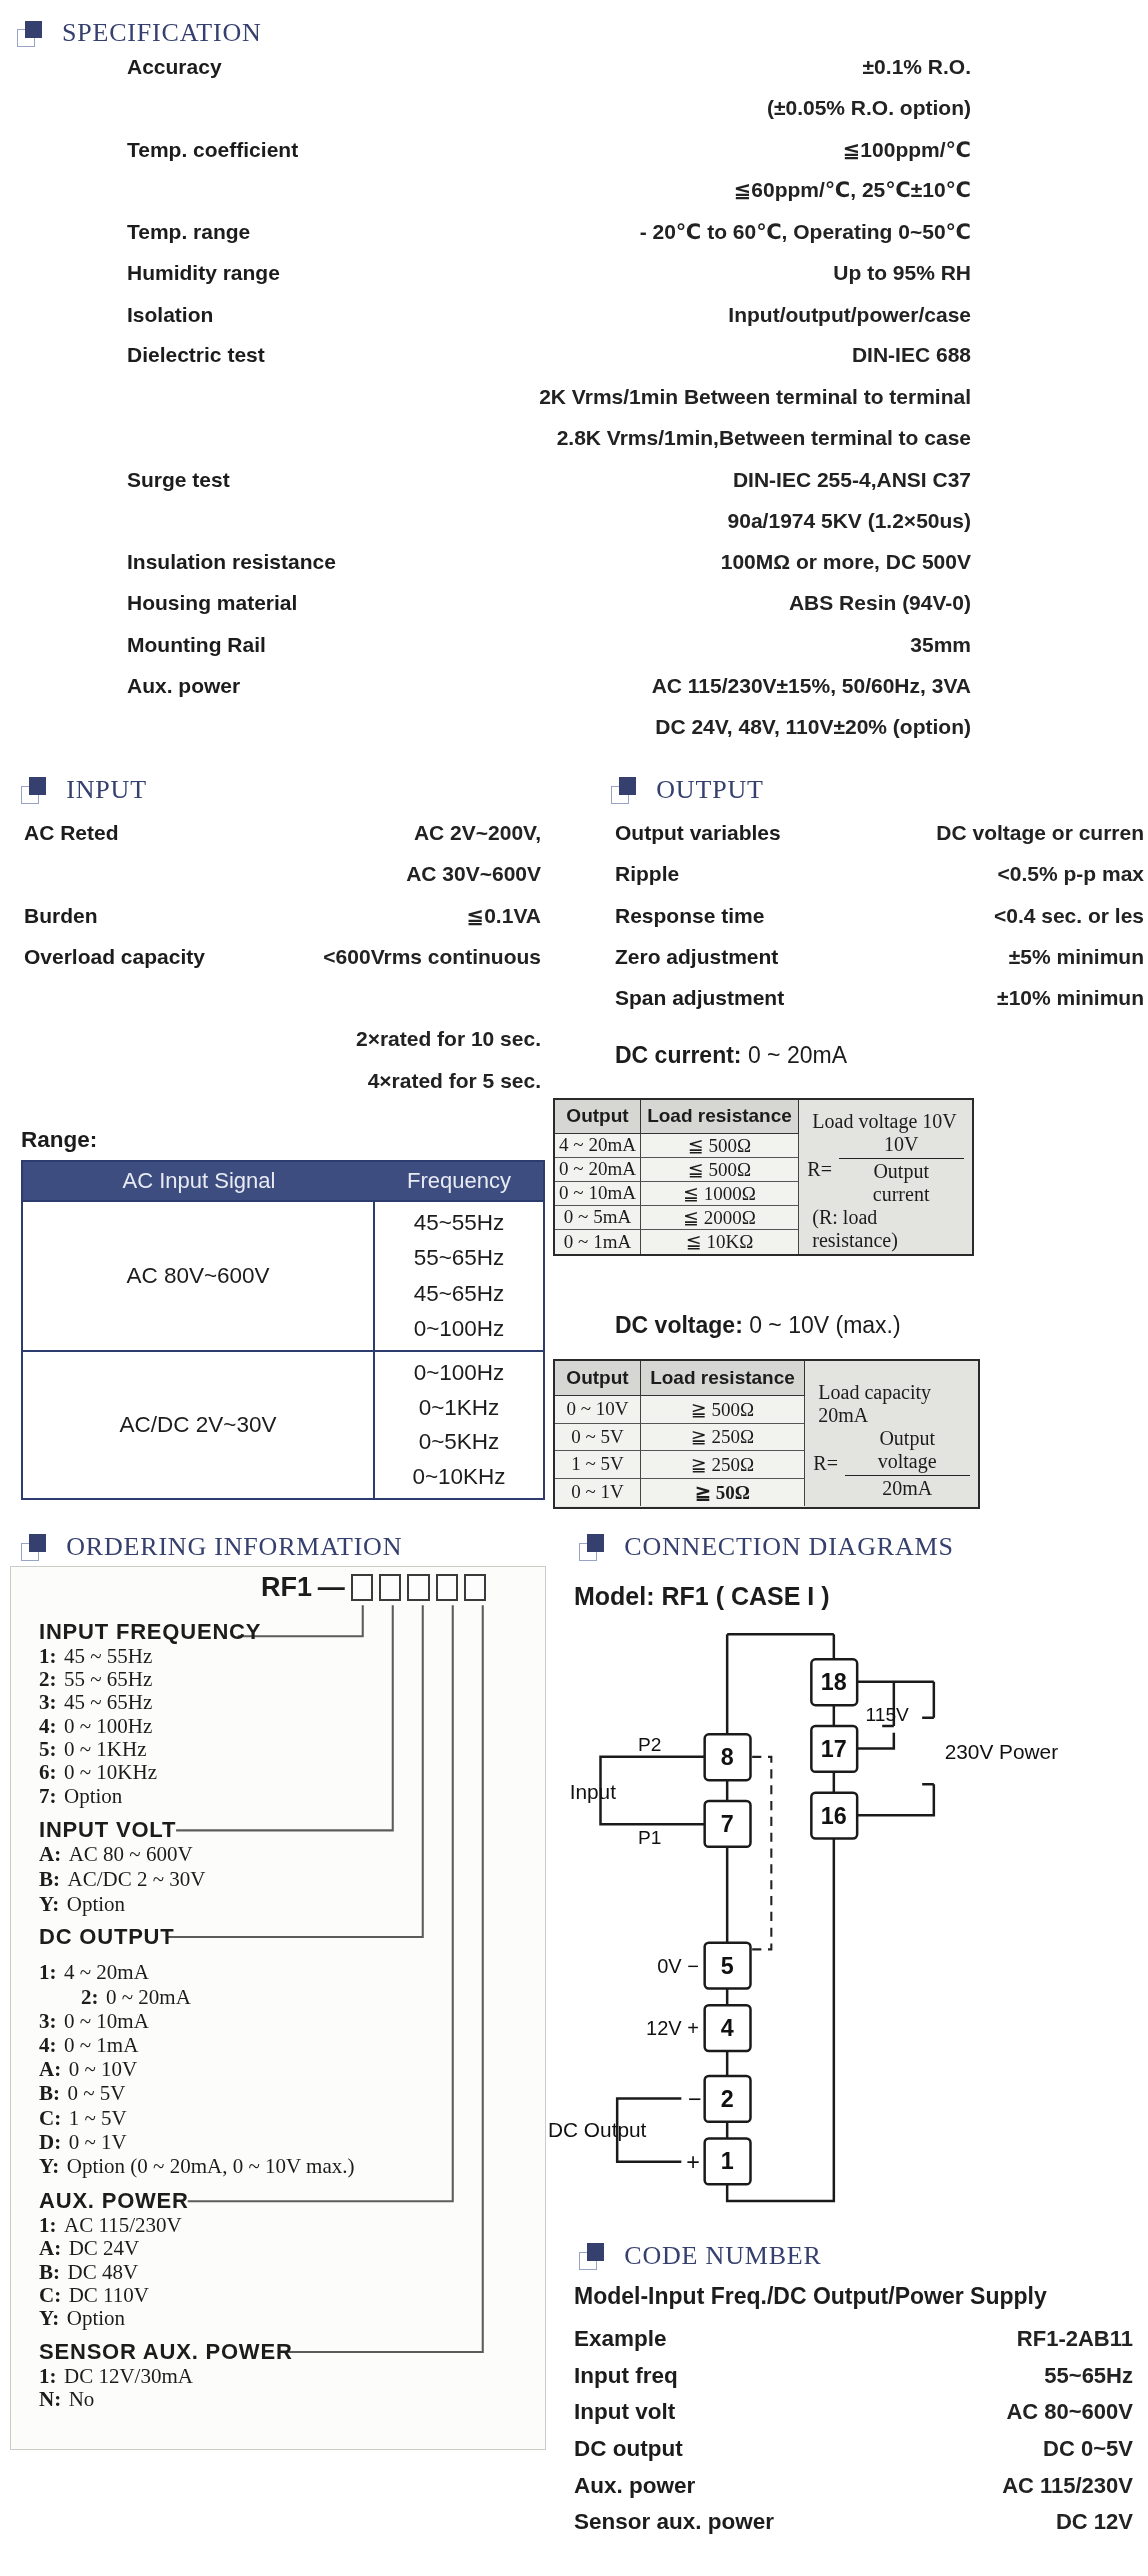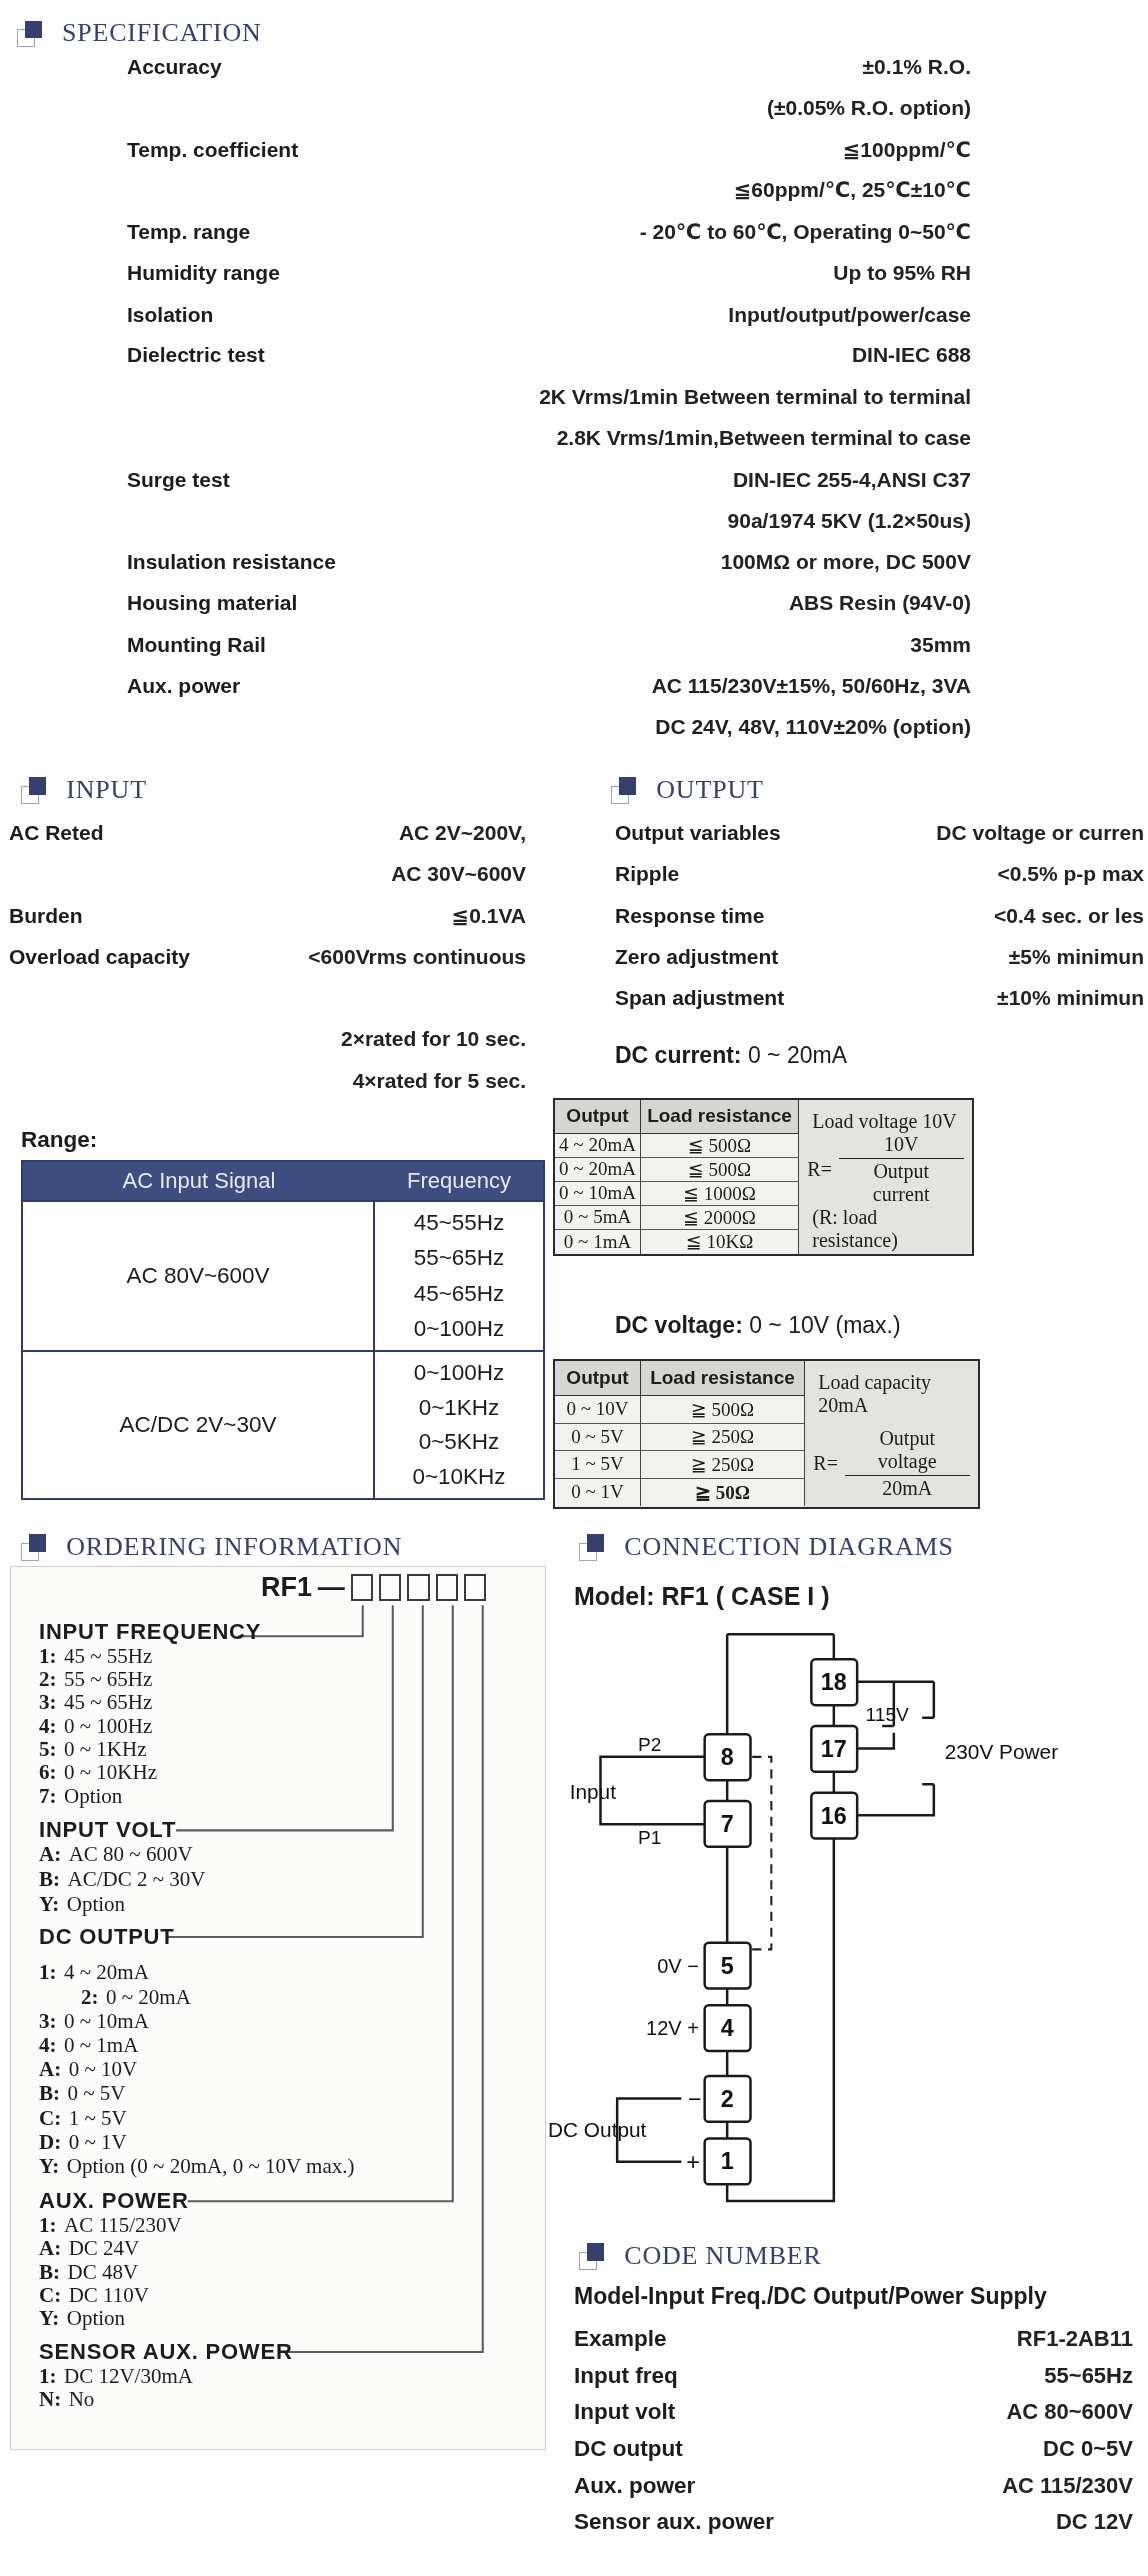--- a/index.html
+++ b/index.html
@@ -18,21 +18,21 @@
   .sec-icon::before{content:"";position:absolute;left:0;bottom:0;width:16px;height:16px;
         background:#fff;border:1.7px solid #98a3c6;}
   .sec-icon::after{content:"";position:absolute;right:1.7px;top:0.8px;width:17.5px;height:17.5px;
         background:var(--navy);}
   .sec-title{font-family:var(--serif);font-size:26px;color:var(--navy);letter-spacing:0.8px;}
   
   .row{position:absolute;height:33px;font-size:21px;}
   .row .lbl{position:absolute;left:0;top:0;font-weight:700;white-space:nowrap;}
   .row .val{position:absolute;right:0;top:0;font-weight:700;white-space:nowrap;color:#222;}
   .srow{left:127px;width:844px;}
-  .irow{left:9px;width:517px;}
+  .irow{left:24px;width:517px;}
   .orow{left:615px;width:529px;}
   .crow{left:574px;width:559px;}
   .crow .lbl{font-size:22.5px;}
   .crow .val{font-size:22px;}
   
   .range-label{position:absolute;left:21px;top:1127px;font-weight:700;font-size:22.5px;}
   .range-table{position:absolute;left:21px;top:1160px;width:524px;height:340px;box-sizing:border-box;
         border:2.5px solid #2c3c6e;background:#fff;}
   .range-header{display:flex;height:40px;background:var(--tblnavy);color:#e9ebf3;
         border-bottom:2.5px solid #2c3c6e;box-sizing:border-box;}
@@ -283,21 +283,21 @@
         </div>
       <div class="sc-row" style="height:27.5px;">
           <div class="sc-cell" style="width:86px;">1 ~ 5V</div>
           <div class="sc-cell" style="width:164px;">≧ 250Ω</div>
         </div>
       <div class="sc-row" style="height:27.5px;">
           <div class="sc-cell last" style="width:86px;">0 ~ 1V</div>
           <div class="sc-cell last" style="width:164px;font-weight:bold;">≧ 50Ω</div>
         </div>
     </div>
-    <div class="sc-formula" style="justify-content:space-between;">
+    <div class="sc-formula" style="justify-content:flex-end;">
       <div class="sc-note-top">Load capacity 20mA</div>
       <div class="sc-rline">
         <span>R=</span>
         <span class="frac">
           <span class="num">Output voltage</span>
           <span class="den">20mA</span>
         </span>
       </div>
     </div>
   </div>

